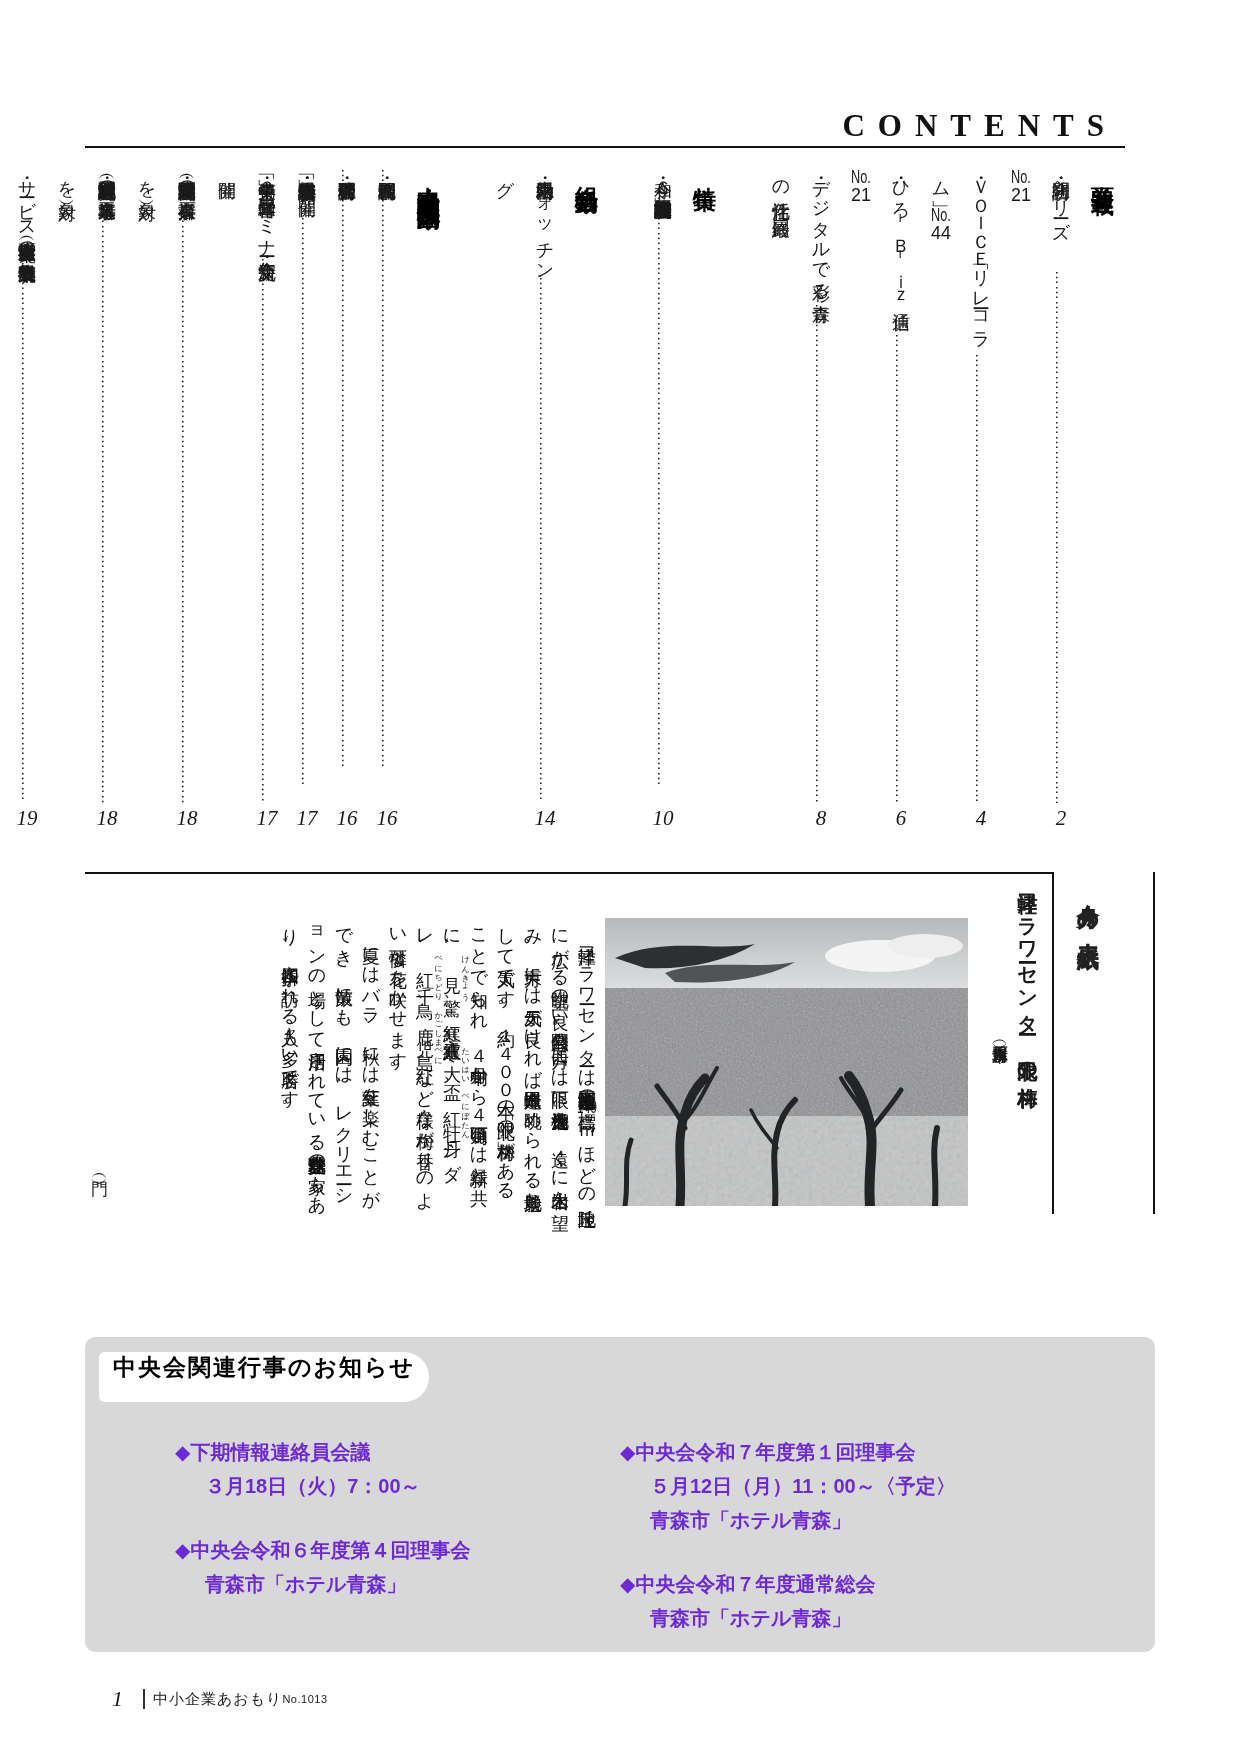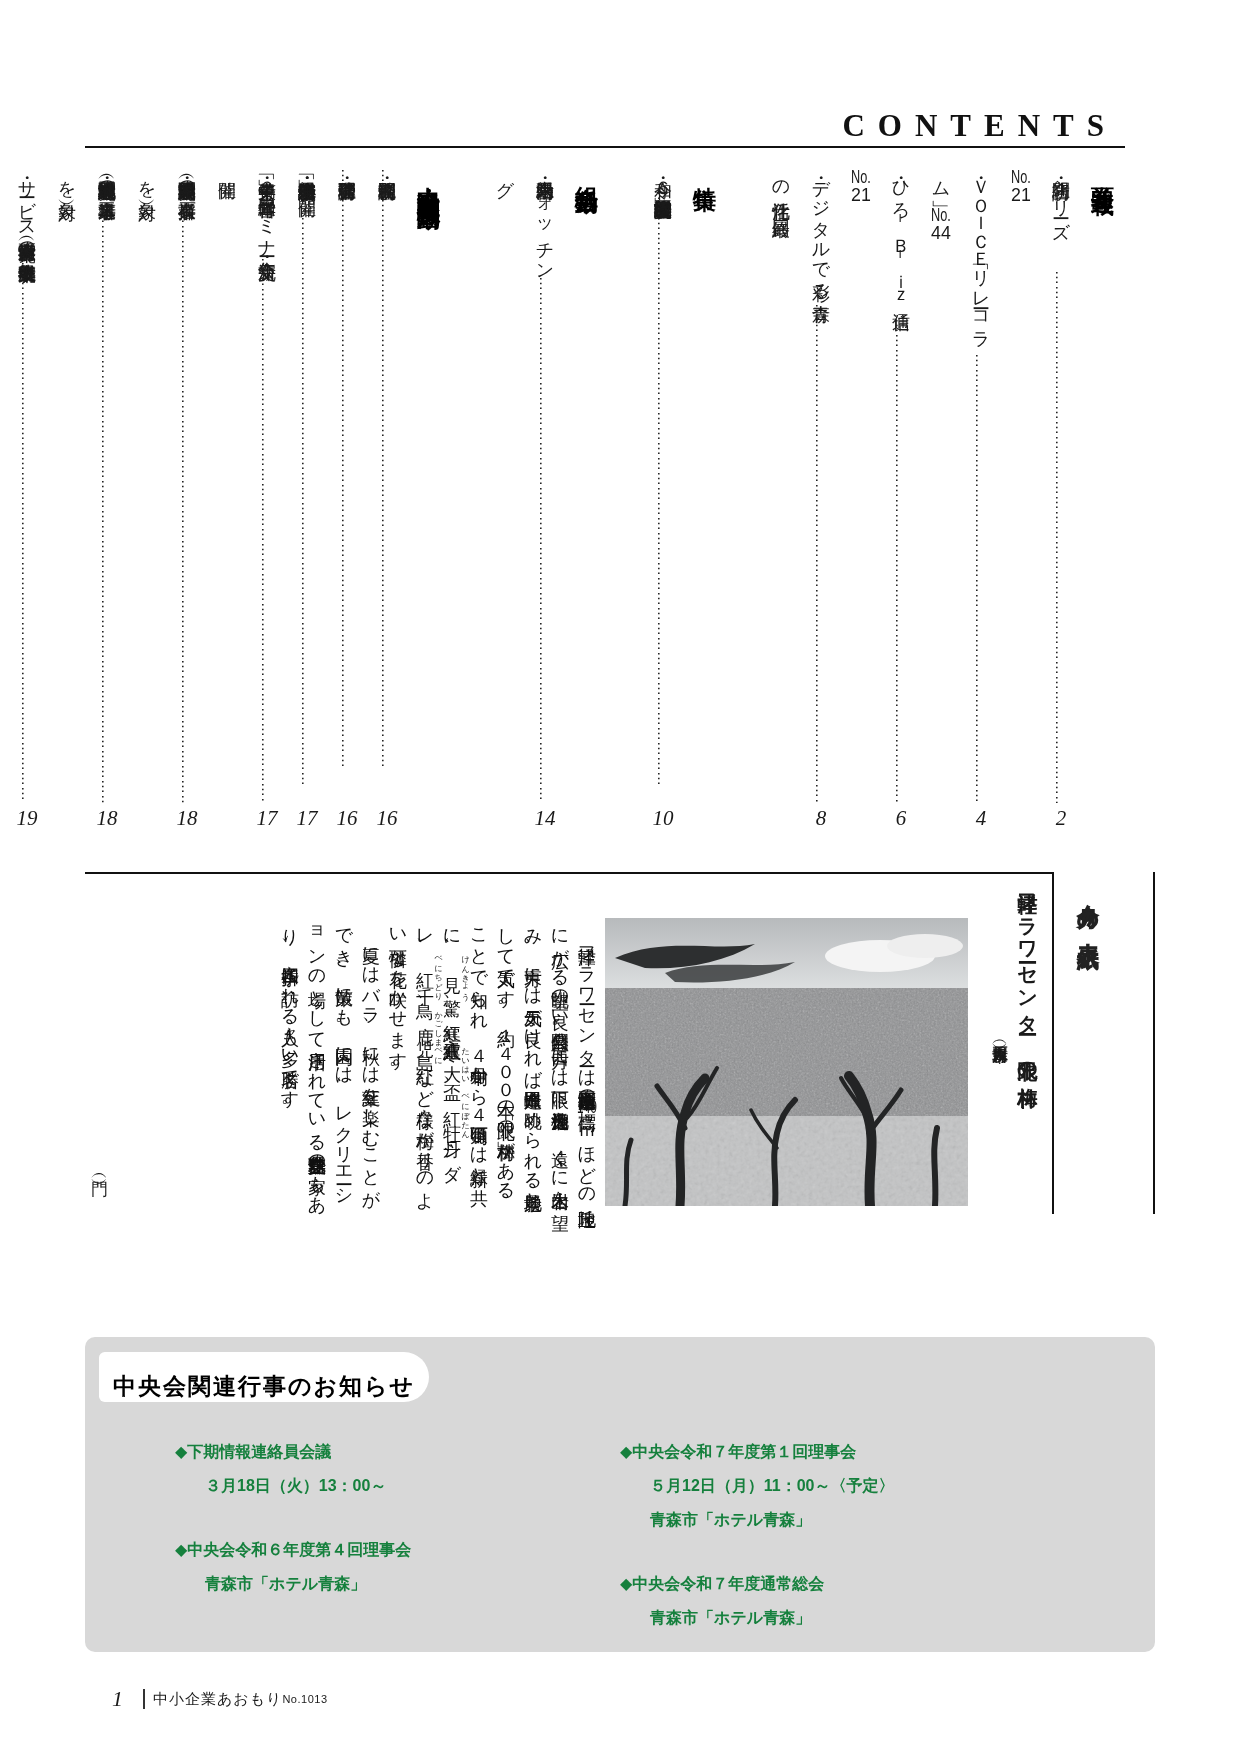--- a/index.html
+++ b/index.html
@@ -52,26 +52,26 @@
     top:916px;right:641px;height:292px;writing-mode:vertical-rl;
     font-size:18px;line-height:27px;color:#111;
   }
   .cover-body rt{font-size:8px;letter-spacing:0}
   .cover-attrib{left:88px;top:1168px;writing-mode:vertical-rl;font-size:17px}
 
   
   .notice{left:85px;top:1337px;width:1070px;height:315px;background:#d8d8d8;border-radius:10px}
   .notice-pill{
     position:absolute;left:14px;top:15px;width:330px;height:50px;background:#fff;
-    border-radius:6px 26px 26px 6px;display:flex;align-items:flex-end;justify-content:center;
+    border-radius:6px 26px 26px 6px;display:flex;align-items:flex-start;justify-content:center;
     font-size:23px;font-weight:bold;letter-spacing:2px;color:#000;
   }
   .events{position:absolute;left:90px;top:98px;display:flex}
   .ev-col{width:445px}
-  .event{margin-bottom:30px;font-weight:bold;font-size:16px;line-height:34px;color:#15803d}
+  .event{margin-bottom:30px;font-weight:bold;font-size:20px;line-height:34px;color:#6d28d9}
   .ev-line{padding-left:30px}
 
   
   .footer{left:112px;top:1686px;display:flex;align-items:center}
   .f-num{font-family:"Liberation Serif","DejaVu Serif",serif;font-style:italic;font-size:22px;margin-right:20px}
   .f-bar{width:2px;height:20px;background:#333;margin-right:8px}
   .f-title{font-size:15px;letter-spacing:1px}
   .f-issue{font-size:11px;letter-spacing:.5px}
 </style>
 </head>
@@ -243,21 +243,21 @@
 <div class="abs cover-attrib vtext">（門）</div>
 
 <div class="abs notice">
   <div class="notice-pill">
     <span>中央会関連行事のお知らせ</span>
   </div>
   <div class="events">
     <div class="ev-col">
         <div class="event">
     <div class="ev-name">◆下期情報連絡員会議</div>
-    <div class="ev-line">３月18日（火）13：00～</div>
+    <div class="ev-line">３月18日（火）7：00～</div>
   </div>
         <div class="event">
     <div class="ev-name">◆中央会令和６年度第４回理事会</div>
     <div class="ev-line">青森市「ホテル青森」</div>
   </div>
       </div>
     <div class="ev-col">
         <div class="event">
     <div class="ev-name">◆中央会令和７年度第１回理事会</div>
     <div class="ev-line">５月12日（月）11：00～〈予定〉</div>

